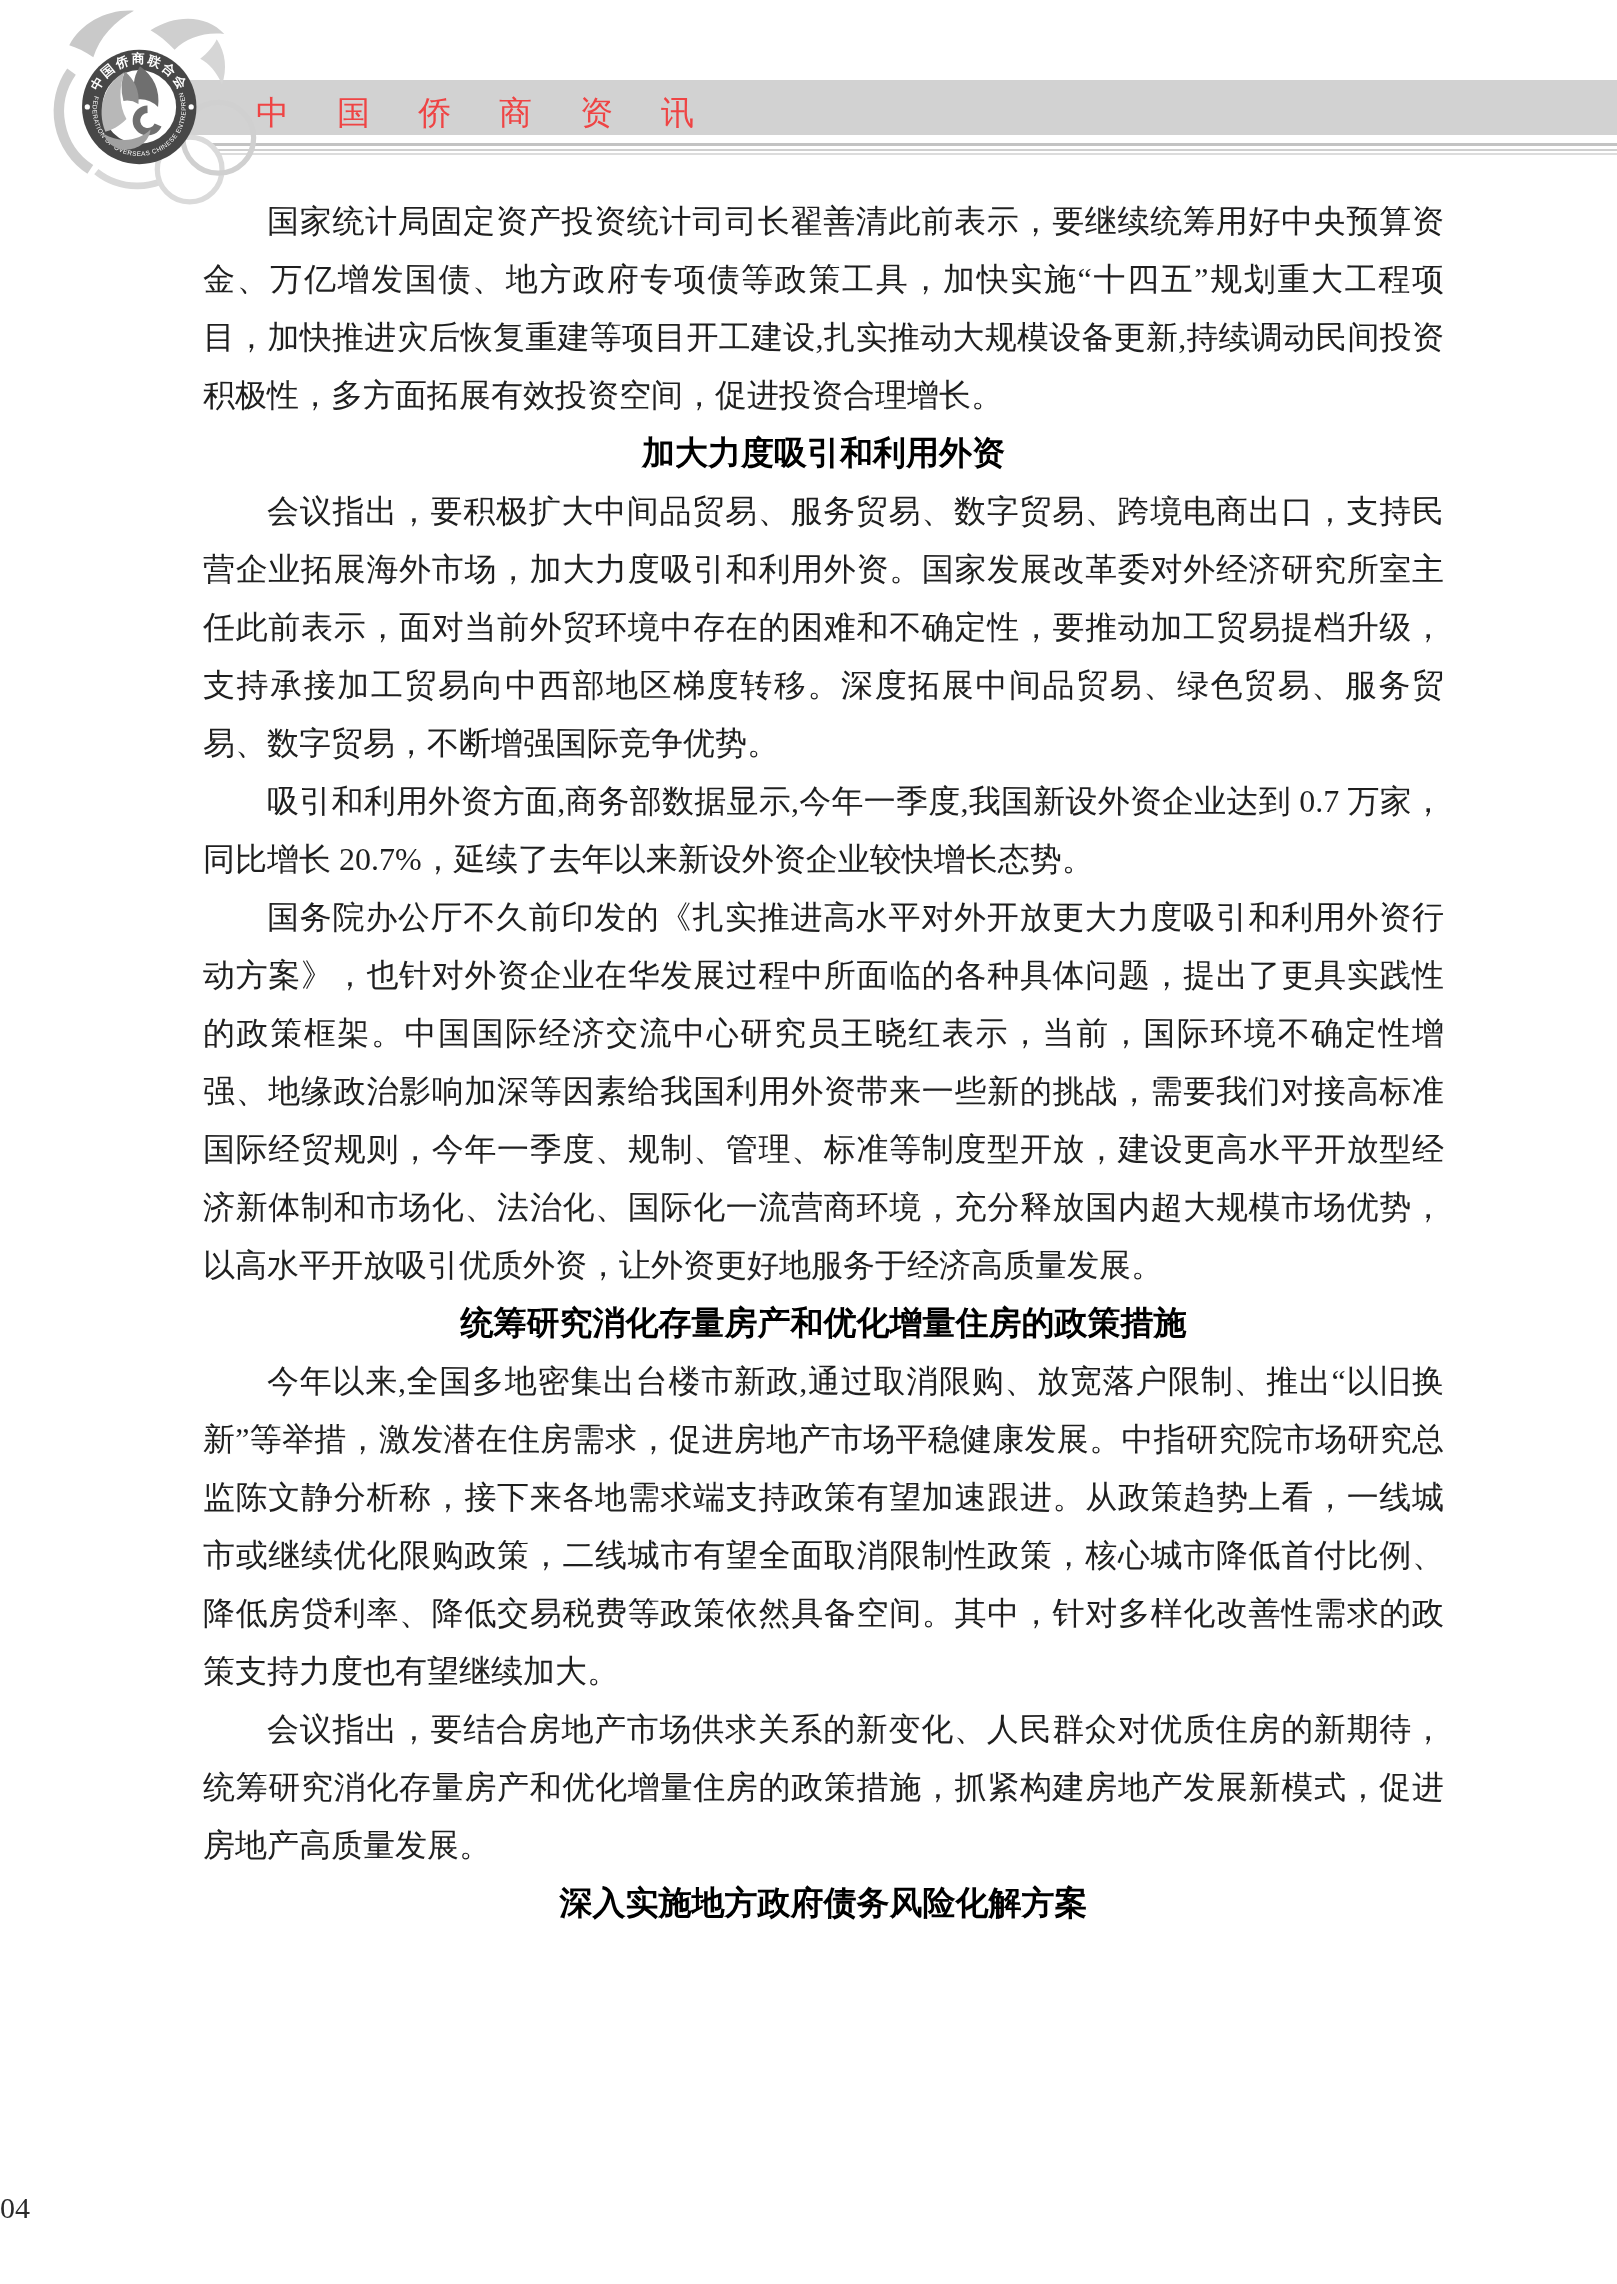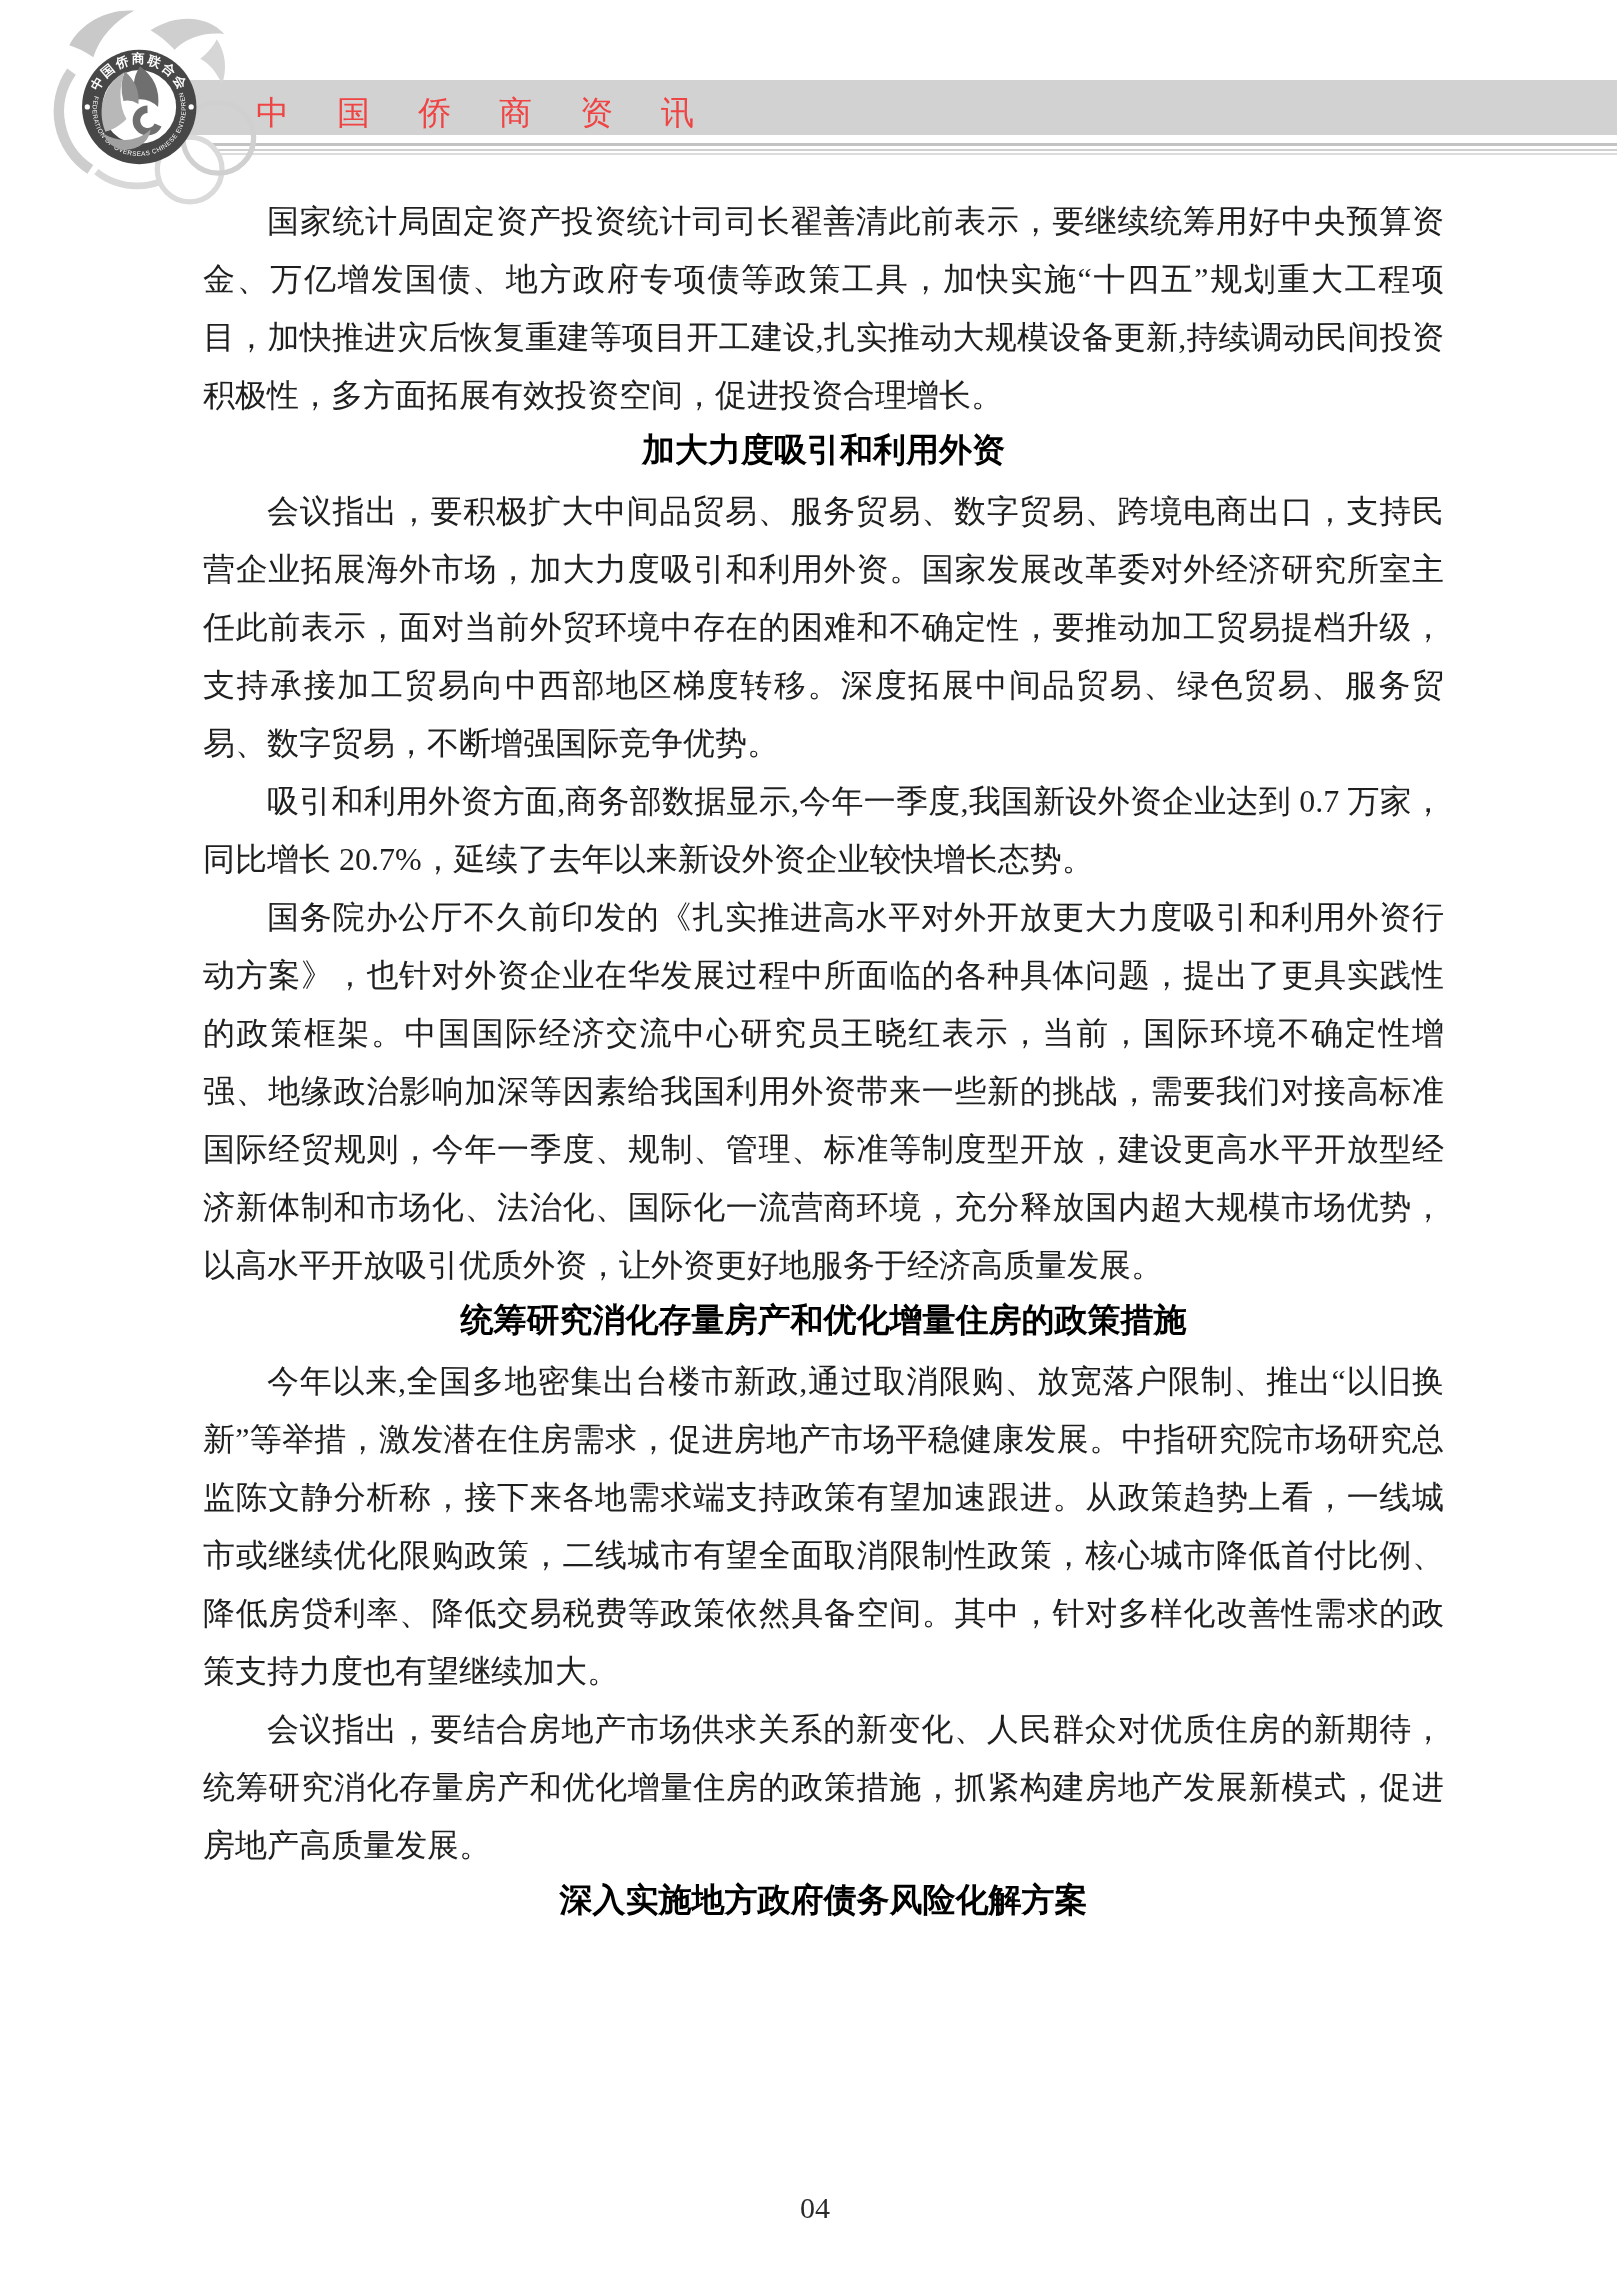--- a/index.html
+++ b/index.html
@@ -42,38 +42,36 @@
     color: #1f1f1f;
     text-align: justify;
     text-justify: inter-character;
   }
   .article p {
     margin: 0;
     text-indent: 2em;
   }
   .article h2 {
     margin: 0;
-    font-family: Liberation Mono, monospace;
+    font-family: Liberation Serif, serif;
     font-weight: bold;
     font-size: 33px;
     line-height: 58px;
     color: #000000;
     text-align: center;
     text-indent: 0;
   }
   
   .page-number {
     position: absolute;
     left: 0; top: 2191px;
     width: 1582px;
-    text-align: center;
     font-size: 30px;
     color: #2b2b2b;
     font-family: "Liberation Serif", "DejaVu Serif", serif;
-    margin-left: 24px;
   }
 </style>
 </head>
 <body>
 
 <div class="banner-bar"></div>
 <div class="hline hline-1"></div>
 <div class="hline hline-2"></div>
 <div class="hline hline-3"></div>
 <div class="banner-title">中国侨商资讯</div>

